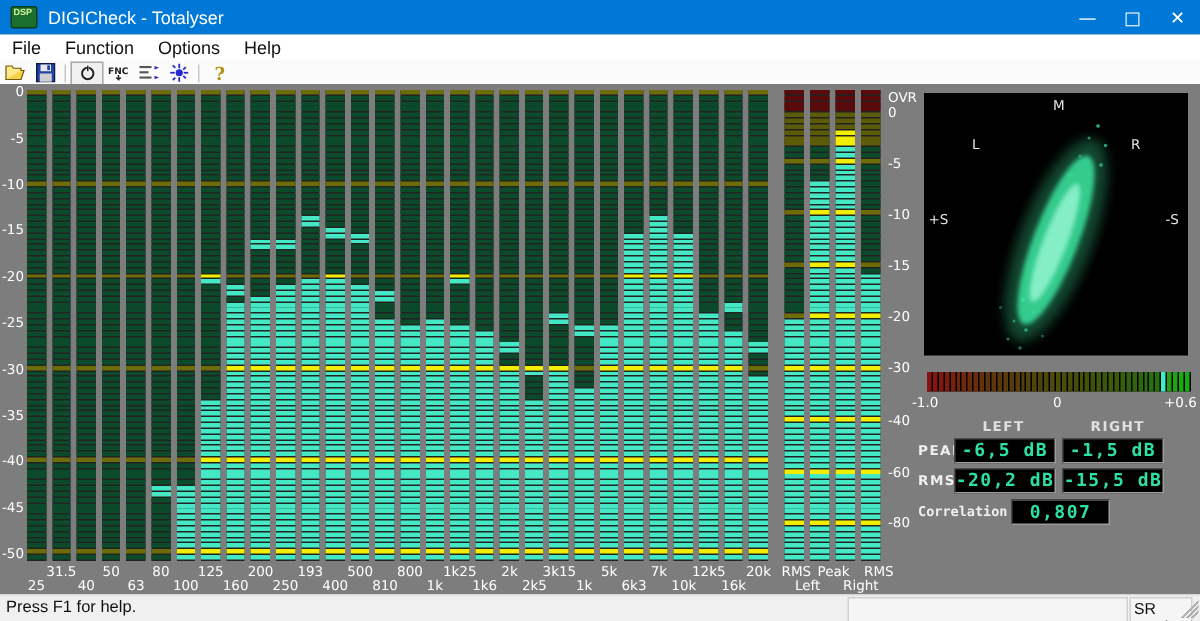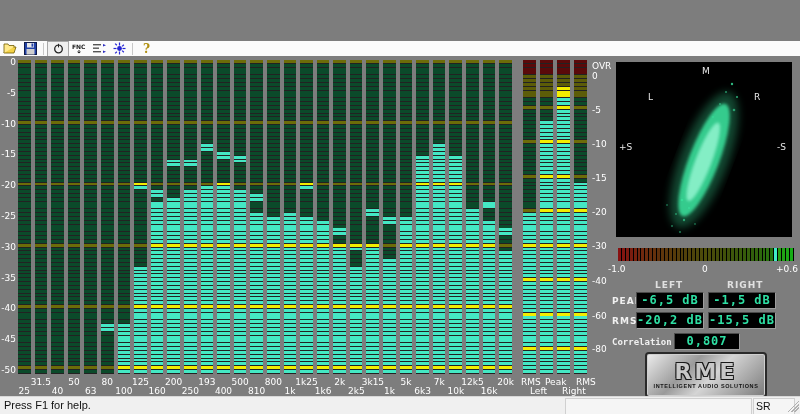--- a/index.html
+++ b/index.html
@@ -50,21 +50,34 @@
   #status-help{position:absolute;left:4px;top:2px;}
   .spanel{position:absolute;top:1px;height:15px;background:#f5f5f5;border:1px solid #d0d0d0;}
   #sr-panel{left:753px;width:36px;padding:1px 2px 0 2px;font-size:10.5px;}
   #grip{position:absolute;right:1px;top:3px;width:12px;height:12px;background:linear-gradient(135deg,transparent 0 50%,#b0b0b0 50% 57%,transparent 57% 64%,#b0b0b0 64% 71%,transparent 71% 78%,#b0b0b0 78% 85%,transparent 85%);}
 </style>
 </head>
 <body>
 
 <div id="win">
 
+  <div id="titlebar">
+    <div id="appicon"></div>
+    <div id="title-text">DIGICheck - Totalyser</div>
+    <div class="winbtn">—</div>
+    <div class="winbtn">□</div>
+    <div class="winbtn">✕</div>
+  </div>
 
+  <div id="menubar">
+      <div class="menu-item">File</div>
+      <div class="menu-item">Function</div>
+      <div class="menu-item">Options</div>
+      <div class="menu-item">Help</div>
+    </div>
 
   <div id="toolbar">
     <div class="tbtn">
       <svg width="15" height="13" viewBox="0 0 15 13">
         <path d="M1 11 L3 5 L13 5 L11 11 Z" fill="#f4d247" stroke="#6e5a00" stroke-width="0.8"></path>
         <path d="M1 11 L1 2 L5 2 L6 3.5 L11 3.5 L11 5" fill="#ffe98a" stroke="#6e5a00" stroke-width="0.8"></path>
       </svg>
     </div>
     <div class="tbtn">
       <svg width="13" height="13" viewBox="0 0 13 13">
@@ -3144,24 +3157,20 @@
     <div class="rbox" style="left:636px;top:236px;width:66px;">-6,5 dB</div>
     <div class="rbox" style="left:708px;top:236px;width:66px;">-1,5 dB</div>
 
     <div class="rlabel" style="left:612px;top:260px;">RMS</div>
     <div class="rbox" style="left:636px;top:256px;width:66px;">-20,2 dB</div>
     <div class="rbox" style="left:708px;top:256px;width:66px;">-15,5 dB</div>
 
     <div class="rlabel" style="left:612px;top:281px;font-family:'DejaVu Sans Mono',monospace;letter-spacing:0;">Correlation</div>
     <div class="rbox" style="left:674px;top:277px;width:64px;">0,807</div>
 
-    <div id="logo">
-      <div id="logo-text">RME</div>
-      <div id="logo-sub">INTELLIGENT AUDIO SOLUTIONS</div>
-    </div>
   </div>
 
   <div id="statusbar">
     <div id="status-help">Press F1 for help.</div>
     <div class="spanel" style="left:565px;width:185px;"></div>
     <div class="spanel" id="sr-panel">SR 44.1kHz</div>
     <div id="grip"></div>
   </div>
 </div>
 

